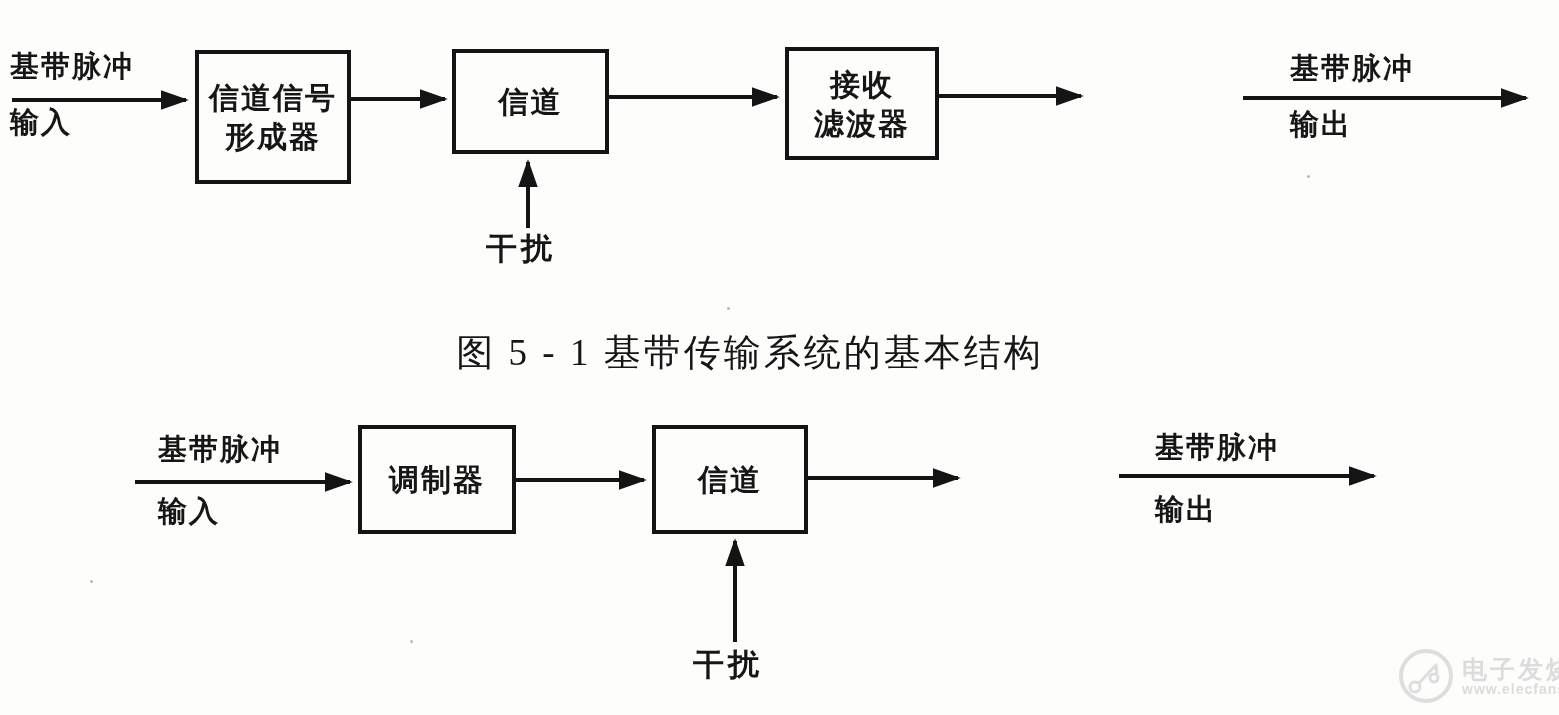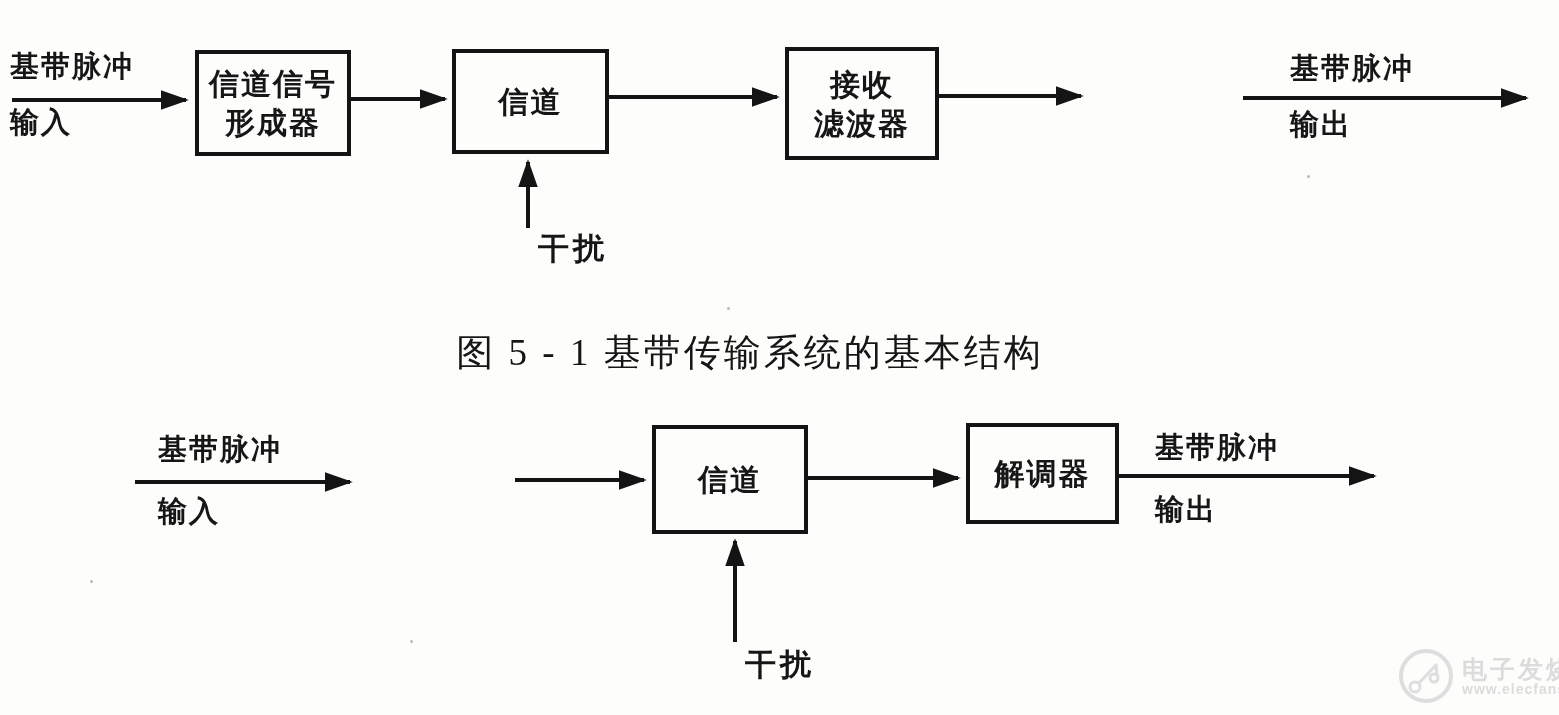--- a/index.html
+++ b/index.html
@@ -37,25 +37,24 @@
     text-align: left;
     font-size: 29px;
     font-weight: 700;
     white-space: pre-line;
     letter-spacing: 2px;
   }
   .flow-label.top-row { line-height: 56px; }
   .flow-label.bottom-row { line-height: 62px; }
   .noise-label {
     position: absolute;
-    text-align: right;
+    text-align: left;
     font-size: 31px;
     font-weight: 700;
     letter-spacing: 4px;
-    margin-left: 36px;
   }
   .caption {
     position: absolute;
     left: 400px;
     top: 328px;
     width: 700px;
     text-align: center;
     font-size: 37px;
     font-weight: 400;
     letter-spacing: 3px;
@@ -107,43 +106,43 @@
     <line x1="135" y1="482" x2="350" y2="482" stroke="#141414" stroke-width="4" marker-end="url(#ah)"></line>
     <line x1="515" y1="480" x2="644" y2="480" stroke="#141414" stroke-width="4" marker-end="url(#ah)"></line>
     <line x1="807" y1="478" x2="958" y2="478" stroke="#141414" stroke-width="4" marker-end="url(#ah)"></line>
     <line x1="1119" y1="476" x2="1374" y2="476" stroke="#141414" stroke-width="4" marker-end="url(#ah)"></line>
     <line x1="735" y1="642" x2="735" y2="541" stroke="#141414" stroke-width="4" marker-end="url(#ah)"></line>
   </svg>
 
   <div class="flow-label top-row" style="left:10px; top:38px; width:150px;">基带脉冲
 输入</div>
 
-  <div class="block" style="left:195px; top:50px; width:156px; height:106px;">信道信号
+  <div class="block" style="left:195px; top:50px; width:156px; height:134px;">信道信号
 形成器</div>
 
   <div class="block" style="left:452px; top:49px; width:157px; height:105px;">信道</div>
 
   <div class="block" style="left:785px; top:47px; width:154px; height:113px;">接收
 滤波器</div>
 
 
   <div class="flow-label top-row" style="left:1290px; top:40px; width:160px;">基带脉冲
 输出</div>
 
   <div class="noise-label" style="left:486px; top:228px; width:86px;">干扰</div>
 
   <div class="caption">图 5 - 1  基带传输系统的基本结构</div>
 
   <div class="flow-label bottom-row" style="left:158px; top:418px; width:170px;">基带脉冲
 输入</div>
 
+  <div class="block" style="left:358px; top:425px; width:158px; height:109px;">调制器</div>
 
   <div class="block" style="left:652px; top:425px; width:156px; height:109px;">信道</div>
 
-  <div class="block" style="left:966px; top:423px; width:153px; height:101px;">解调器</div>
 
   <div class="flow-label bottom-row" style="left:1155px; top:416px; width:170px;">基带脉冲
 输出</div>
 
   <div class="noise-label" style="left:693px; top:644px; width:86px;">干扰</div>
 
   <div class="speck" style="left:727px; top:307px; width:3px; height:3px;"></div>
   <div class="speck" style="left:1307px; top:175px; width:3px; height:3px;"></div>
   <div class="speck" style="left:410px; top:640px; width:3px; height:3px;"></div>
   <div class="speck" style="left:90px; top:580px; width:3px; height:3px;"></div>

